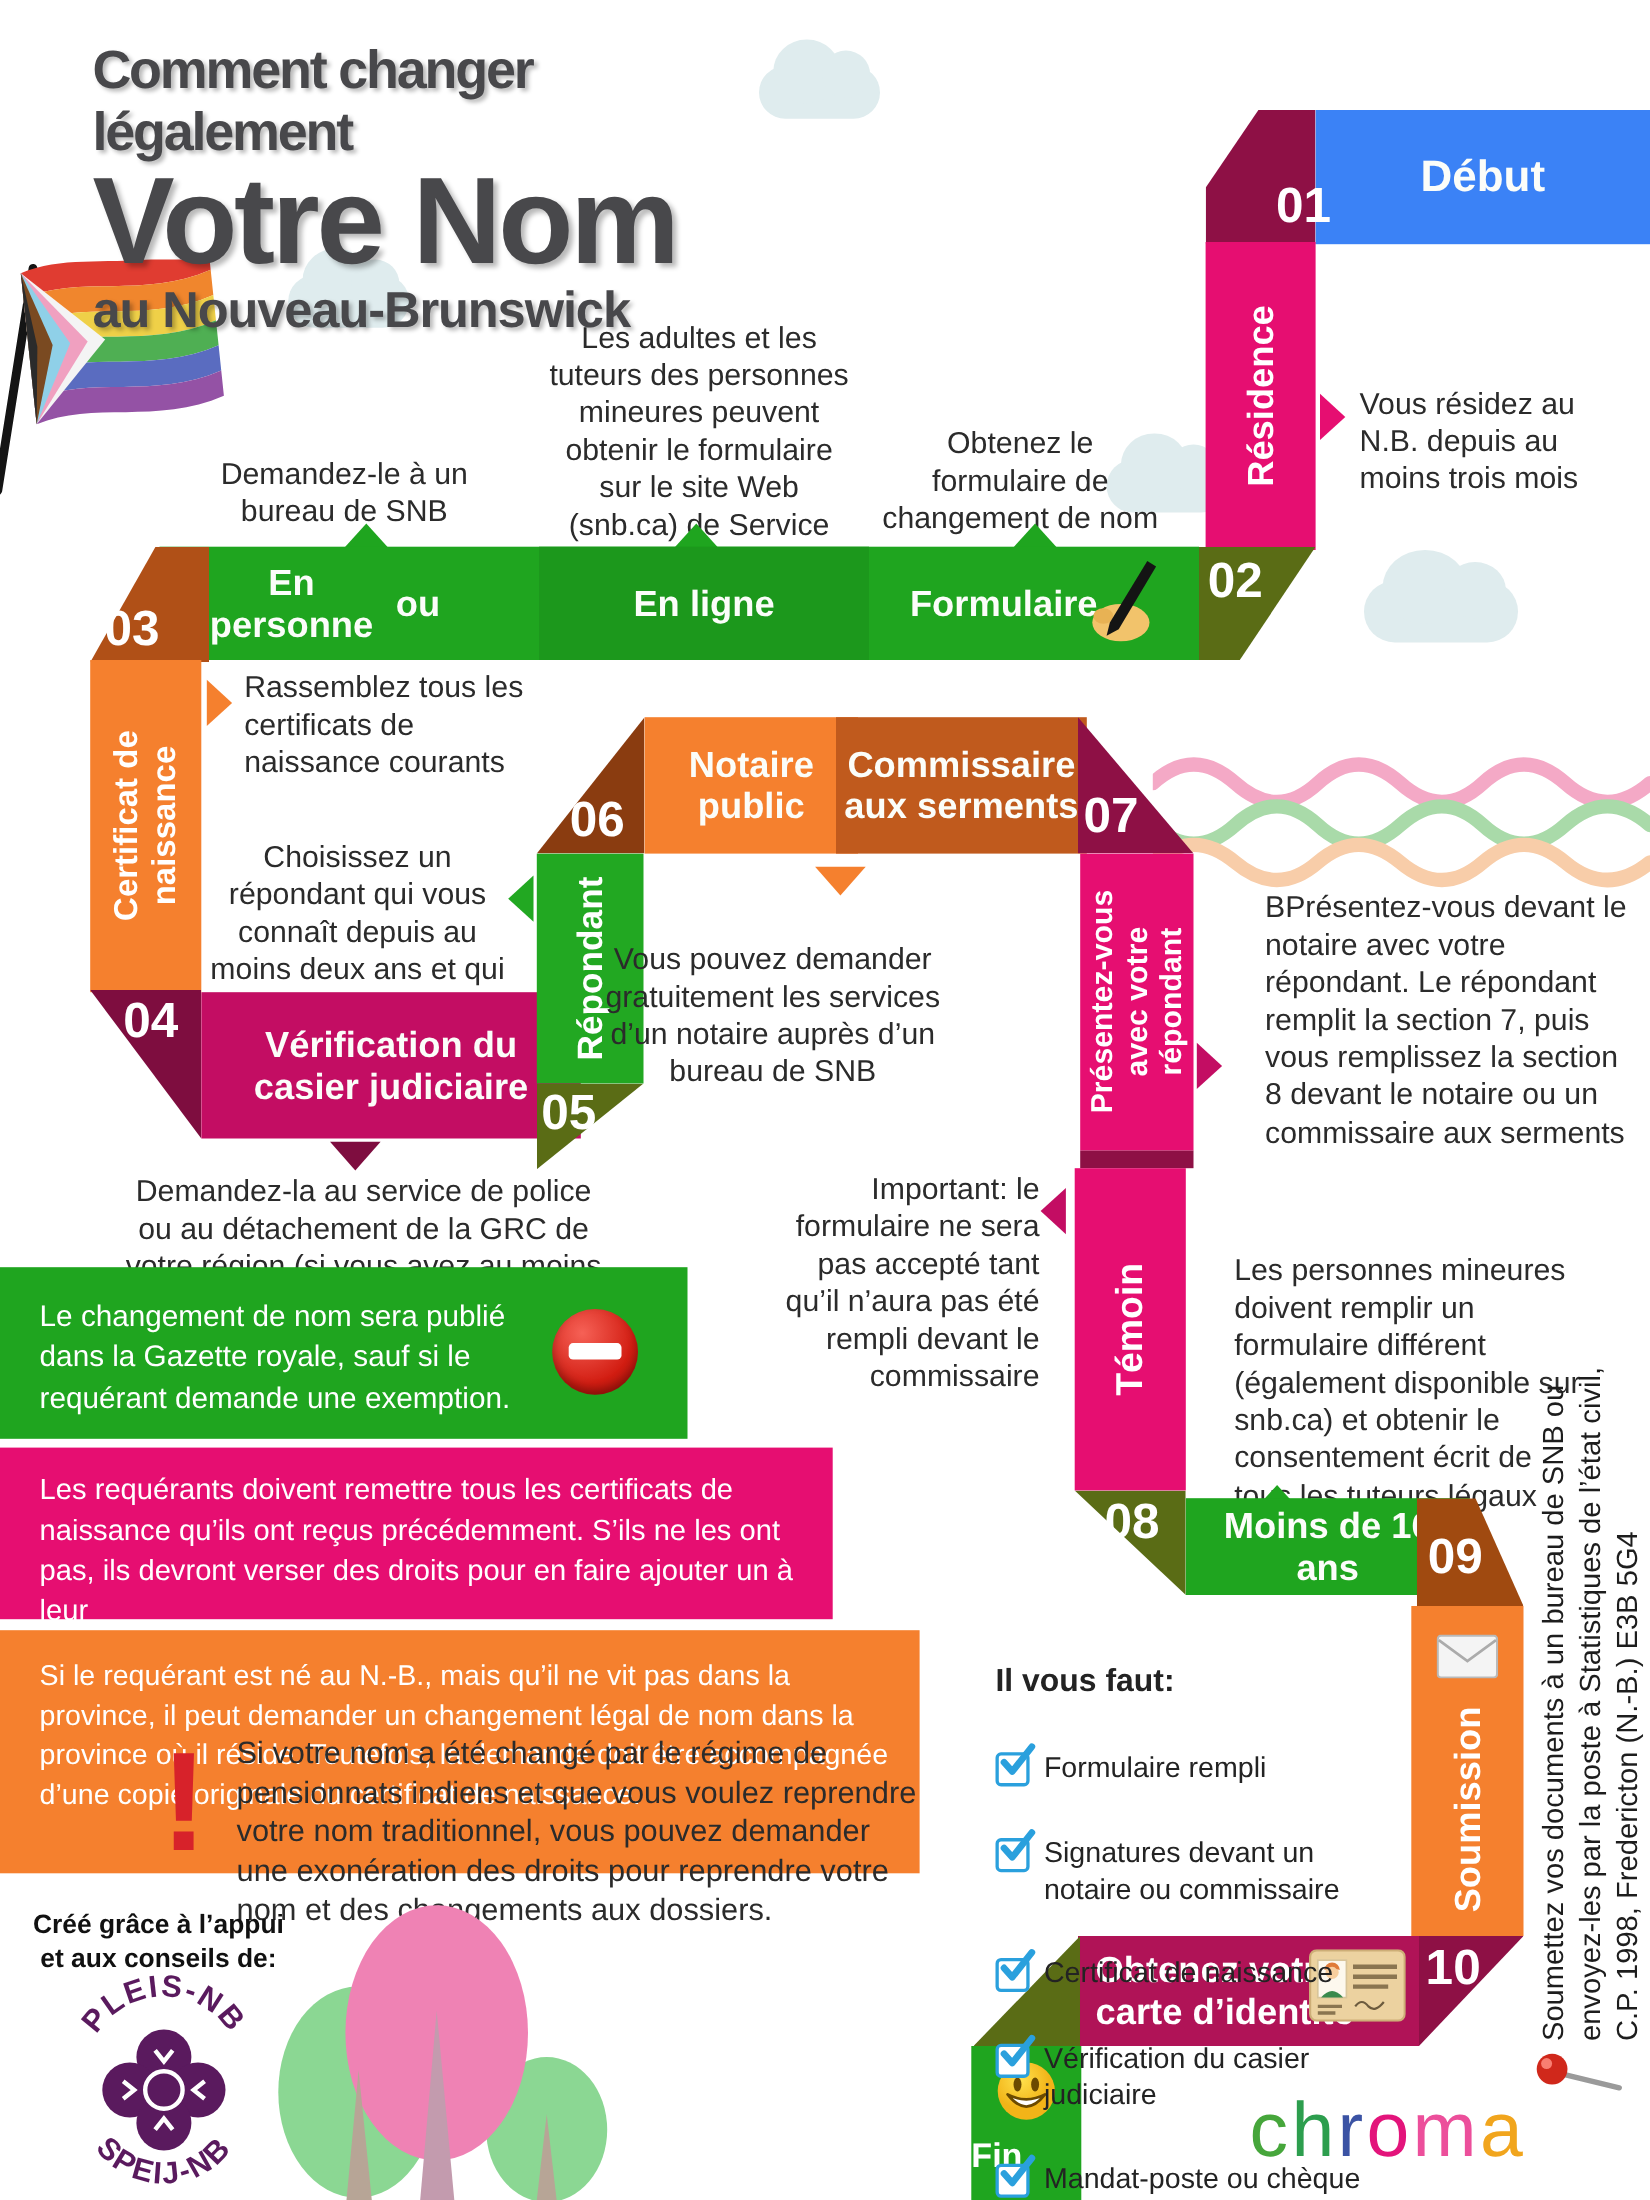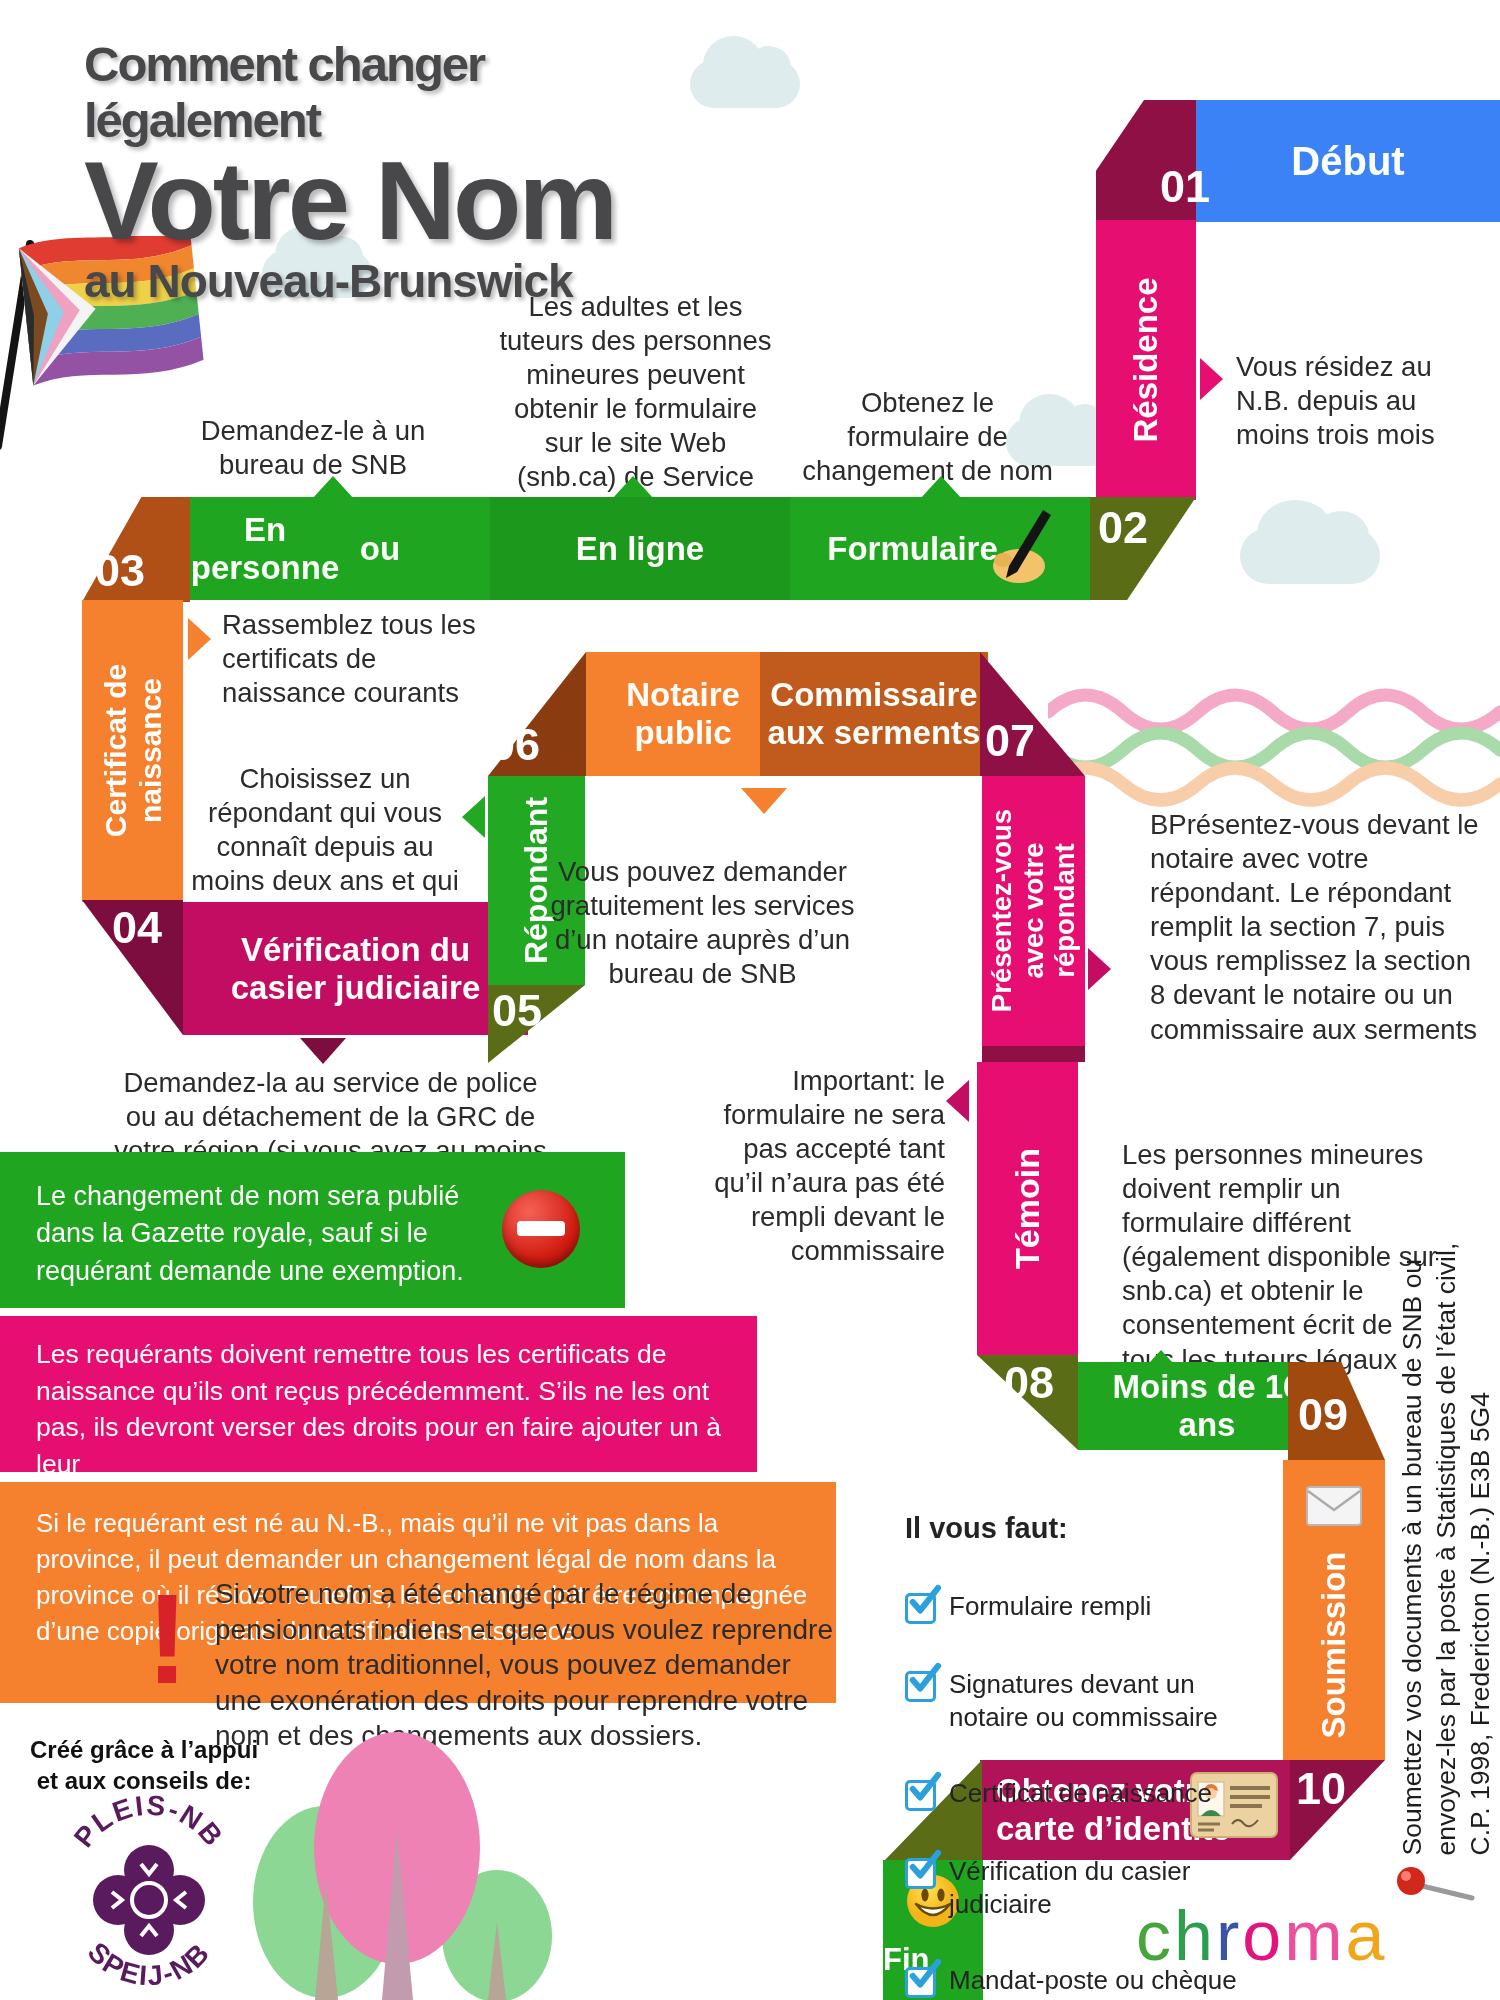--- a/index.html
+++ b/index.html
@@ -118,21 +118,21 @@
   <div class="num" style="left:112px;top:905px;">04</div>
   <div class="hbar" style="left:183px;top:902px;width:309px;height:133px;background:#c30d63;font-size:33px;padding:0 18px;">Vérification du casier judiciaire</div>
   <div class="tri" style="left:300px;top:1038px;border-left:23px solid transparent;border-right:23px solid transpar ent;border-right:23px solid transparent;border-top:26px solid #7e0d3f;"></div>
   <div class="note" style="left:108px;top:1066px;width:445px;text-align:center;">Demandez-la au service de police ou au détachement de la GRC de votre région (si vous avez au moins 18 ans)</div>
 
   <div class="abs" style="left:488px;top:776px;width:97px;height:209px;background:#22a822;"></div>
   <div class="vlabel" style="left:432px;top:832px;width:209px;height:97px;font-size:32px;">Répondant</div>
   <div class="corner" style="left:488px;top:985px;width:97px;height:78px;background:#5a6c15;clip-path:polygon(0 0,100% 0,0 100%);"></div>
   <div class="num" style="left:492px;top:988px;">05</div>
   <div class="corner" style="left:488px;top:652px;width:98px;height:124px;background:#8a3c10;clip-path:polygon(100% 0,100% 100%,0 100%);"></div>
-  <div class="num" style="left:490px;top:722px;text-align:center;">06</div>
+  <div class="num" style="left:518px;top:722px;text-align:center;">06</div>
 
   <div class="hbar" style="left:586px;top:652px;width:174px;height:124px;background:#f5802e;font-size:33px;padding:0 10px;">Notaire public</div>
   <div class="hbar" style="left:760px;top:652px;width:220px;height:124px;background:#c05a1d;font-size:33px;padding:0 4px;">Commissaire aux serments</div>
   <div class="tri" style="left:741px;top:788px;border-left:23px solid transparent;border-right:23px solid transparent;border-top:26px solid #f5802e;"></div>
   <div class="note" style="left:530px;top:855px;width:345px;text-align:center;">Vous pouvez demander gratuitement les services d’un notaire auprès d’un bureau de SNB</div>
 
   <div class="corner" style="left:980px;top:652px;width:105px;height:124px;background:#8e1045;clip-path:polygon(0 0,100% 100%,0 100%);"></div>
   <div class="num" style="left:985px;top:718px;">07</div>
   <div class="abs" style="left:982px;top:776px;width:103px;height:270px;background:#e60e71;"></div>
   <div class="vlabel" style="left:898px;top:859px;width:270px;height:103px;font-size:27.5px;flex-direction:column;">

